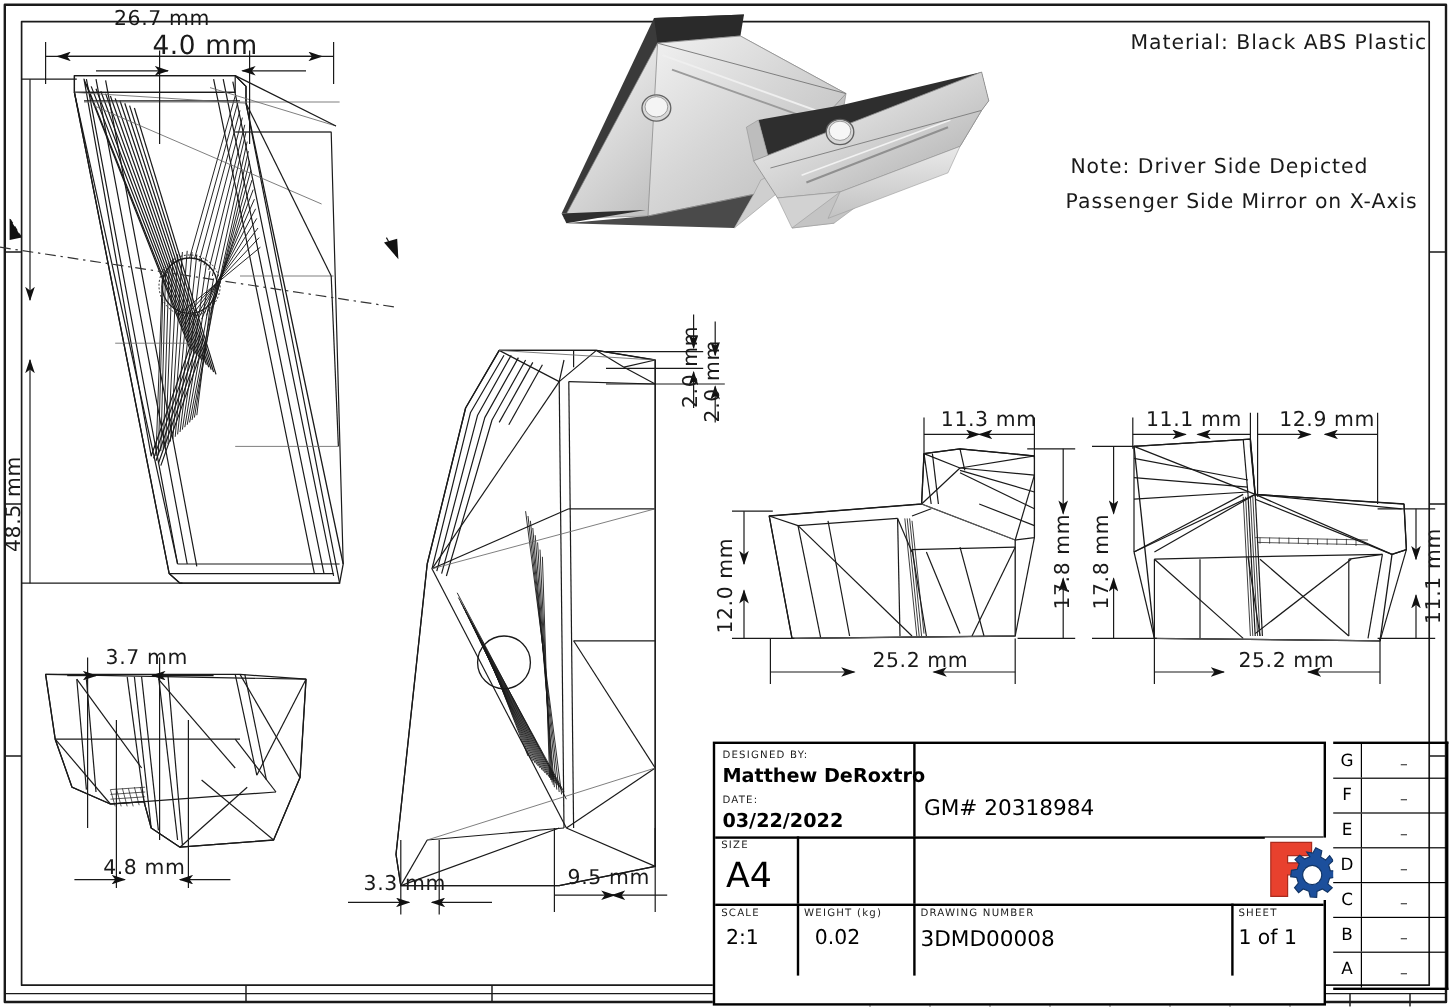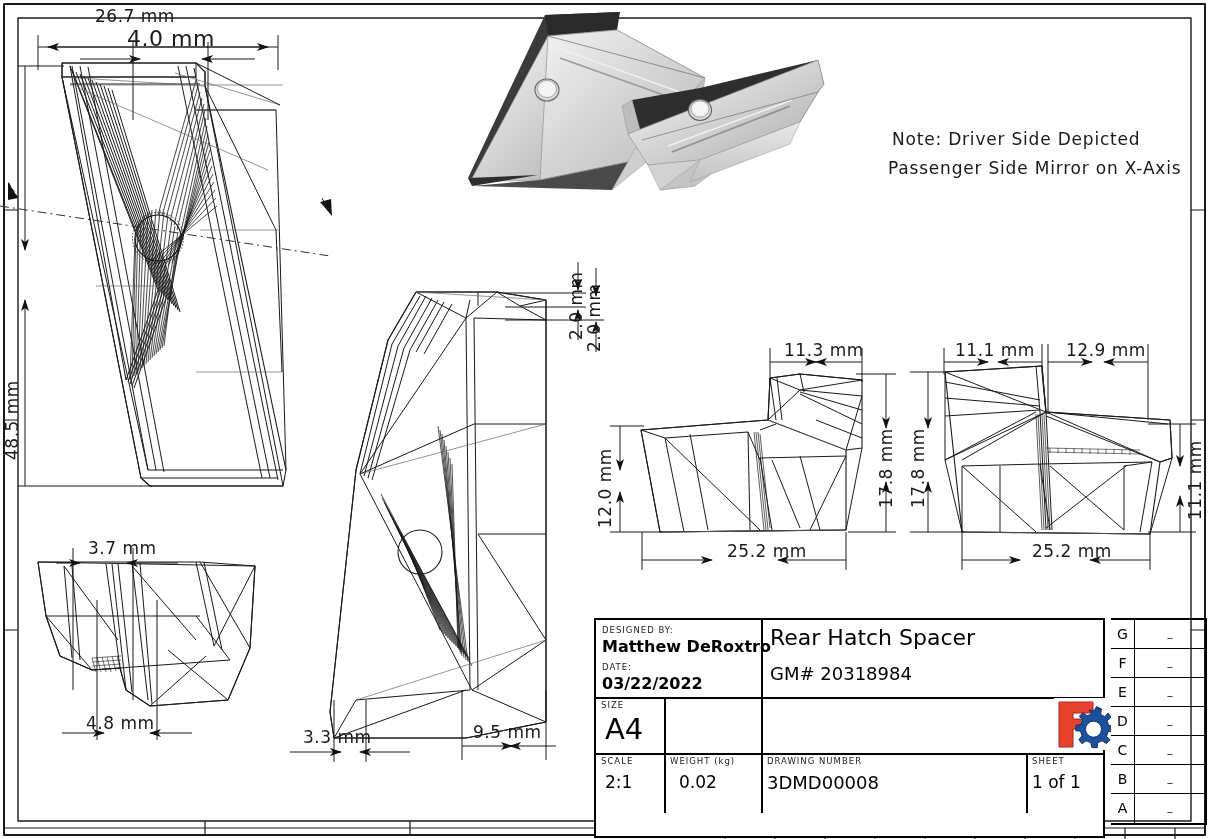--- a/index.html
+++ b/index.html
@@ -569,20 +569,21 @@
         <polygon points="690,182 700,160 800,122 790,144" fill="url(#metal3)" stroke="#9c9c9c" stroke-width="0.5"></polygon>
         <path d="M672,152 L790,106" stroke="#909090" stroke-width="1.8" fill="none"></path>
         <path d="M668,146 L792,100" stroke="#f2f2f2" stroke-width="1.4" fill="none"></path>
         <path d="M642,140 L818,92" stroke="#7f7f7f" stroke-width="0.8" fill="none"></path>
         <ellipse cx="700" cy="110" rx="11.5" ry="10.5" fill="#d6d6d6" stroke="#5e5e5e" stroke-width="1.1"></ellipse>
         <ellipse cx="700" cy="109" rx="9" ry="8" fill="#f6f6f6" stroke="#8d8d8d" stroke-width="0.7"></ellipse>
       </g>
     </g>
   </svg>
 
+  <div class="note" style="left:942px; top:26px; font-size:17px;">Material: Black ABS Plastic</div>
   <div class="note" style="left:892px; top:129px; font-size:17px;">Note: Driver Side Depicted</div>
   <div class="note" style="left:888px; top:158px; font-size:17px;">Passenger Side Mirror on X-Axis</div>
 
   <div class="dimtxt" style="left:95px; top:6px; font-size:17px;">26.7  mm</div>
   <div class="dimtxt" style="left:116px; top:26px; font-size:22px;margin-left:11px;">4.0  mm</div>
   <div class="dimtxt rot90" style="left:2px; top:460px; font-size:17px;">48.5  mm</div>
   <div class="dimtxt" style="left:88px; top:538px; font-size:17px;">3.7  mm</div>
   <div class="dimtxt" style="left:86px; top:713px; font-size:17px;">4.8  mm</div>
   <div class="dimtxt" style="left:303px; top:727px; font-size:17px;">3.3  mm</div>
   <div class="dimtxt" style="left:473px; top:722px; font-size:17px;">9.5  mm</div>
@@ -608,21 +609,20 @@
     <div class="tbcell" style="left:165px; top:77px; width:0; height:56px; border-left:2px solid #000;"></div>
     <div class="tbcell" style="left:68px; top:133px; width:0; height:60px; border-left:2px solid #000;"></div>
     <div class="tbcell" style="left:165px; top:133px; width:0; height:60px; border-left:2px solid #000;"></div>
     <div class="tbcell" style="left:430px; top:133px; width:0; height:60px; border-left:2px solid #000;"></div>
 
     <div class="tbcell tblabel" style="left:6px; top:5px;">DESIGNED BY:</div>
     <div class="tbcell tbval" style="left:6px; top:17px; font-size:16px; font-weight:bold;">Matthew DeRoxtro</div>
     <div class="tbcell tblabel" style="left:6px; top:42px;">DATE:</div>
     <div class="tbcell tbval" style="left:6px; top:54px; font-size:16px; font-weight:bold;">03/22/2022</div>
 
-    <div class="tbcell tbval" style="left:174px; top:5px; font-size:22px;">Rear Hatch Spacer</div>
     <div class="tbcell tbval" style="left:174px; top:43px; font-size:18px;">GM# 20318984</div>
 
     <div class="tbcell tblabel" style="left:5px; top:80px;">SIZE</div>
     <div class="tbcell tbval" style="left:9px; top:92px; font-size:29px;">A4</div>
 
     <div class="tbcell tblabel" style="left:5px; top:136px;">SCALE</div>
     <div class="tbcell tbval" style="left:9px; top:152px; font-size:17px;">2:1</div>
     <div class="tbcell tblabel" style="left:74px; top:136px;">WEIGHT (kg)</div>
     <div class="tbcell tbval" style="left:83px; top:152px; font-size:17px;">0.02</div>
     <div class="tbcell tblabel" style="left:171px; top:136px;">DRAWING NUMBER</div>

